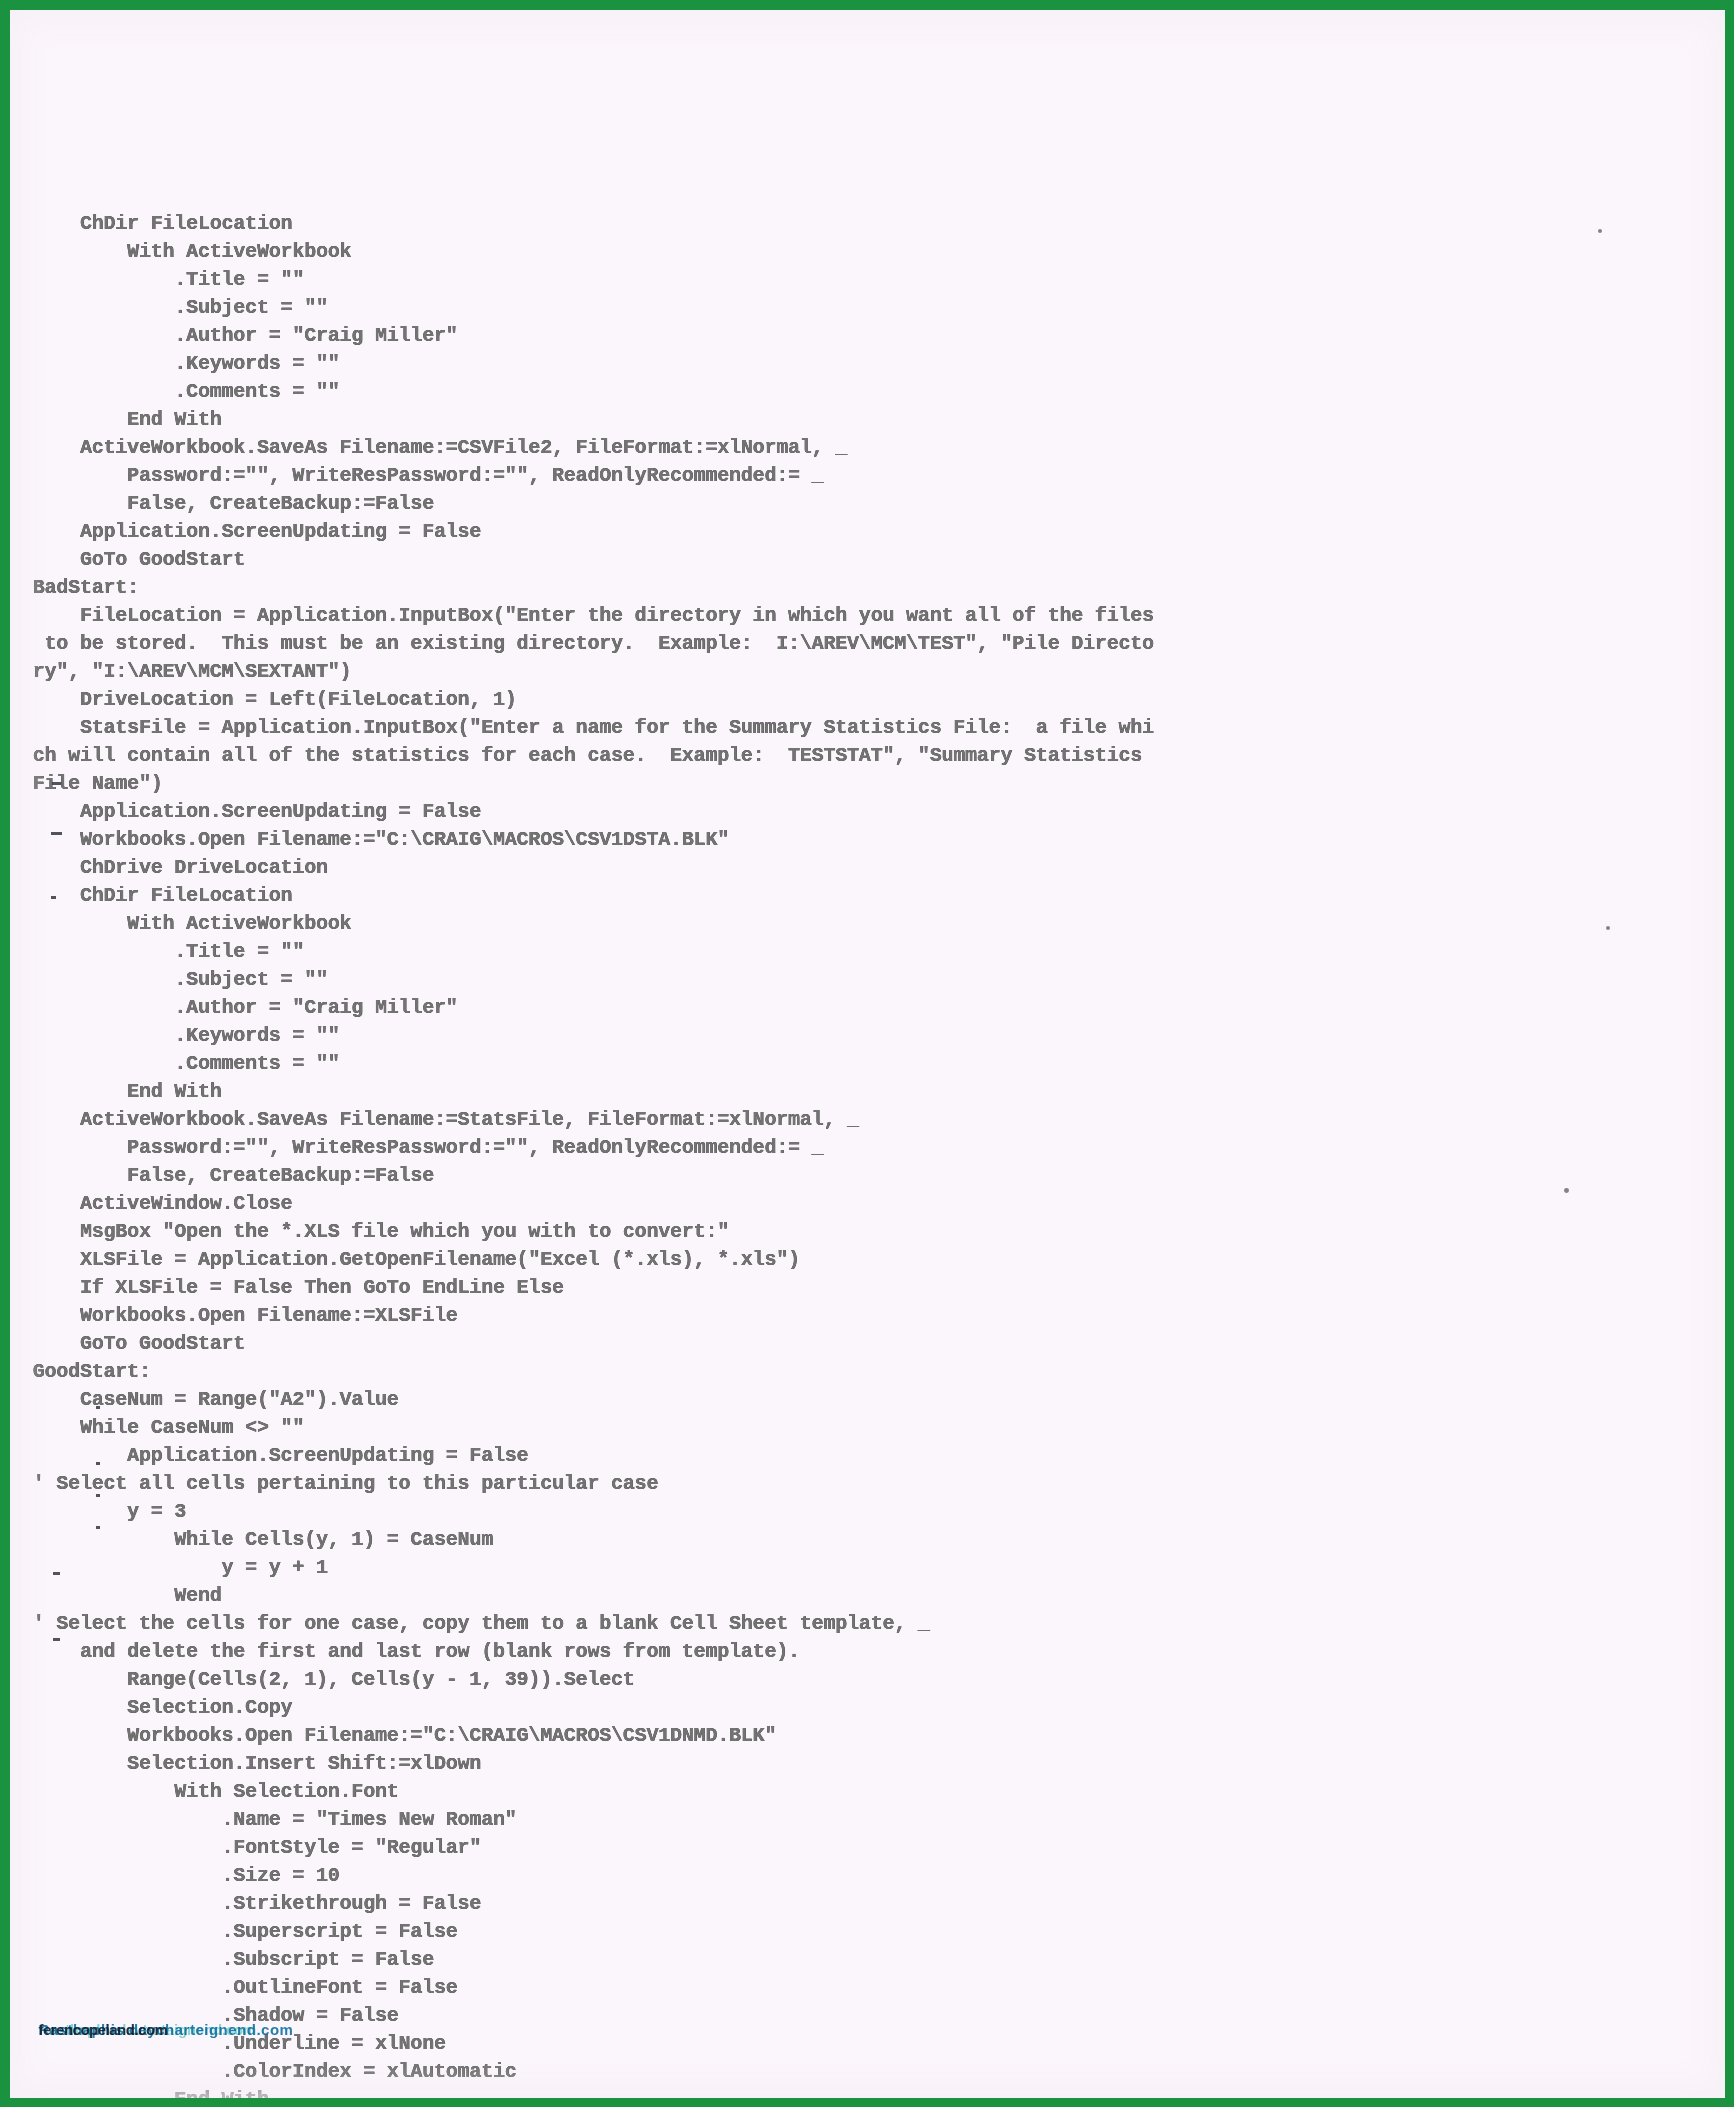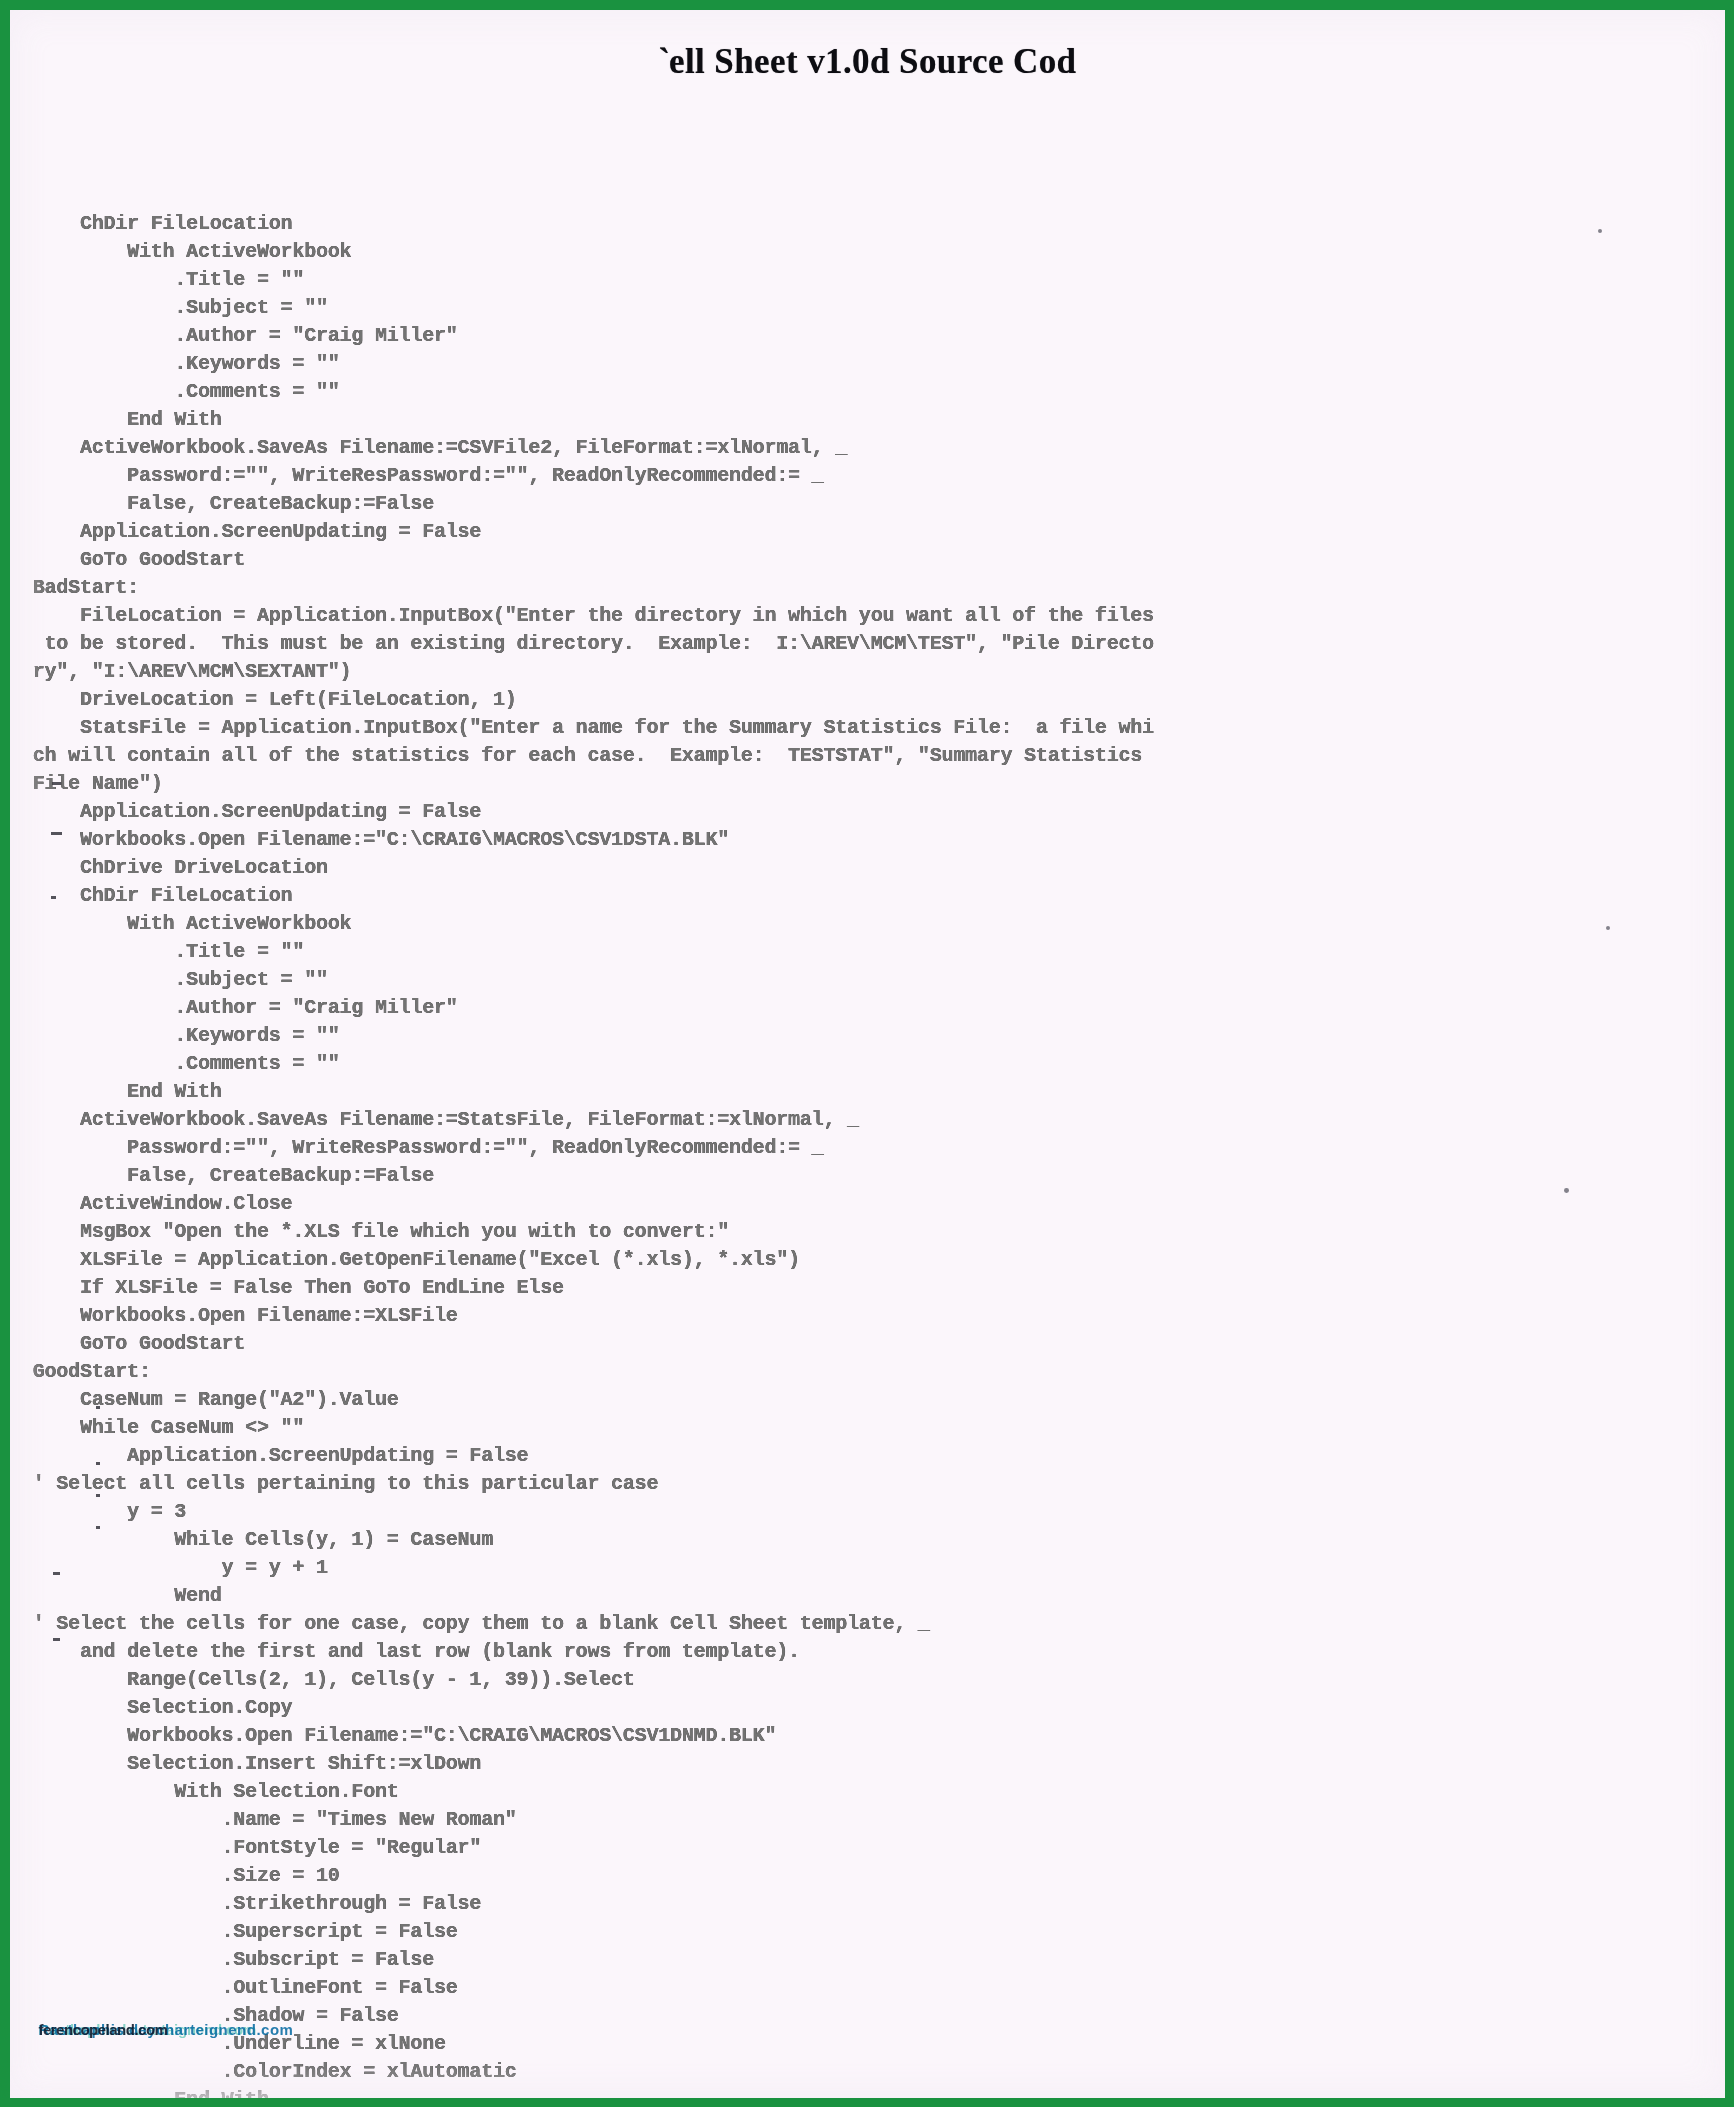--- a/index.html
+++ b/index.html
@@ -107,23 +107,20 @@
   #wm-red  { color: #0f172a; opacity: .88; letter-spacing: -0.5px; }
   #wm-green{ color: #0369a1; opacity: .85; left: 2.4px; top: 0.8px; letter-spacing: 0.5px; }
   #wm-teal { color: #2fb9a0; opacity: .55; left: 0.8px; top: -3.2px; letter-spacing: -0.2px; font-size: 14.4px;}
 </style>
 </head>
 <body>
 
 <div id="scan-frame">
   <div id="page">
 
-    <div id="doc-title">
-      <span class="clip-left">`</span><span>ell Sheet v1.0d Source Cod</span>
-    </div>
 
     <div class="speck" style="left:1588px; top:219px; width:4px; height:4px;"></div>
     <div class="speck" style="left:1596px; top:916px; width:4px; height:4px;"></div>
     <div class="speck" style="left:1554px; top:1178px; width:4.8px; height:4.8px;"></div>
     <div class="dash" style="left:41px; top:772px;"></div>
     <div class="dash" style="left:41px; top:822px;"></div>
     <div class="dash" style="left:41px; top:886px; width:4.8px;"></div>
     <div class="dash" style="left:86px; top:1396px; width:4px;"></div>
     <div class="dash" style="left:86px; top:1452px; width:4px;"></div>
     <div class="dash" style="left:86px; top:1484px; width:4px;"></div>

